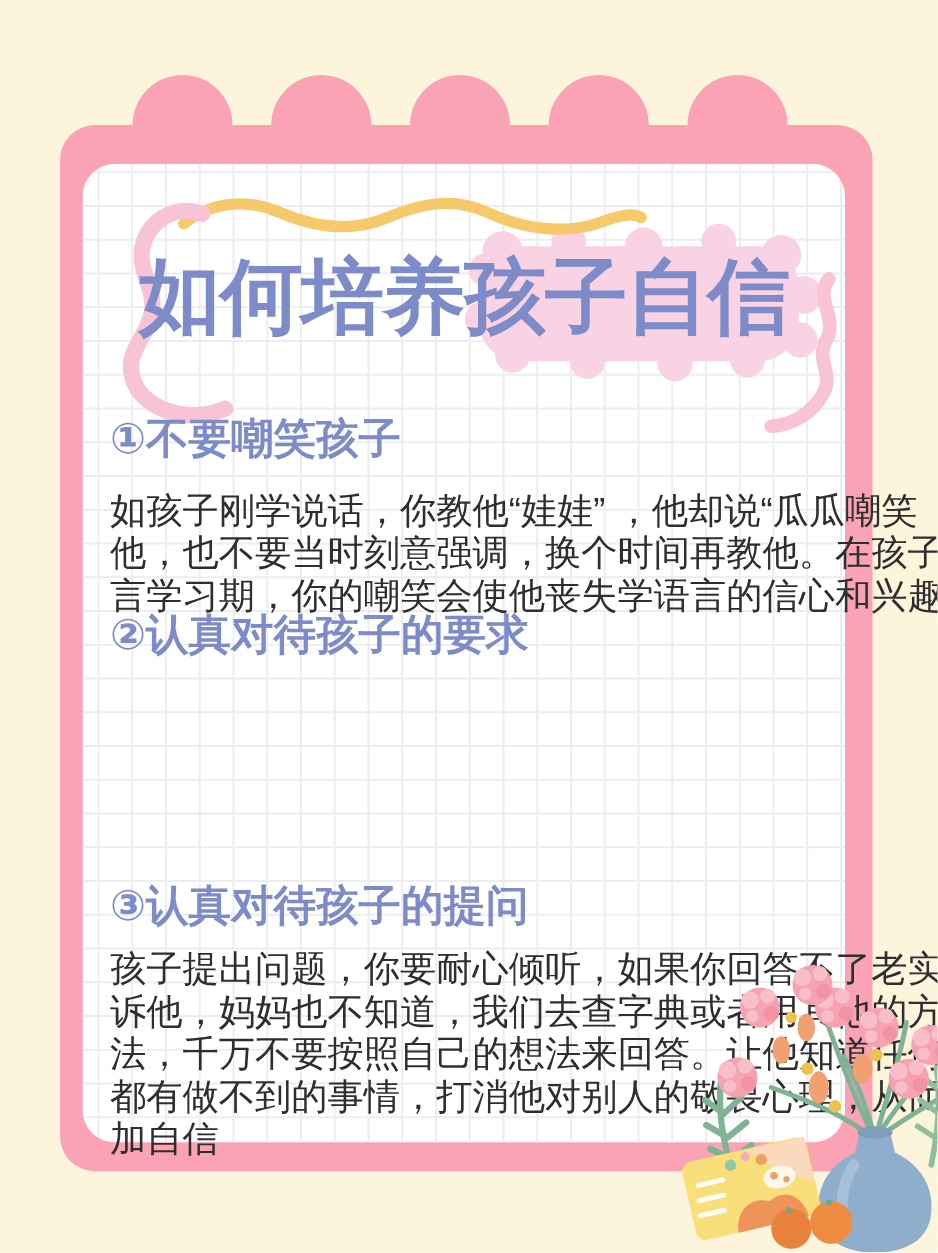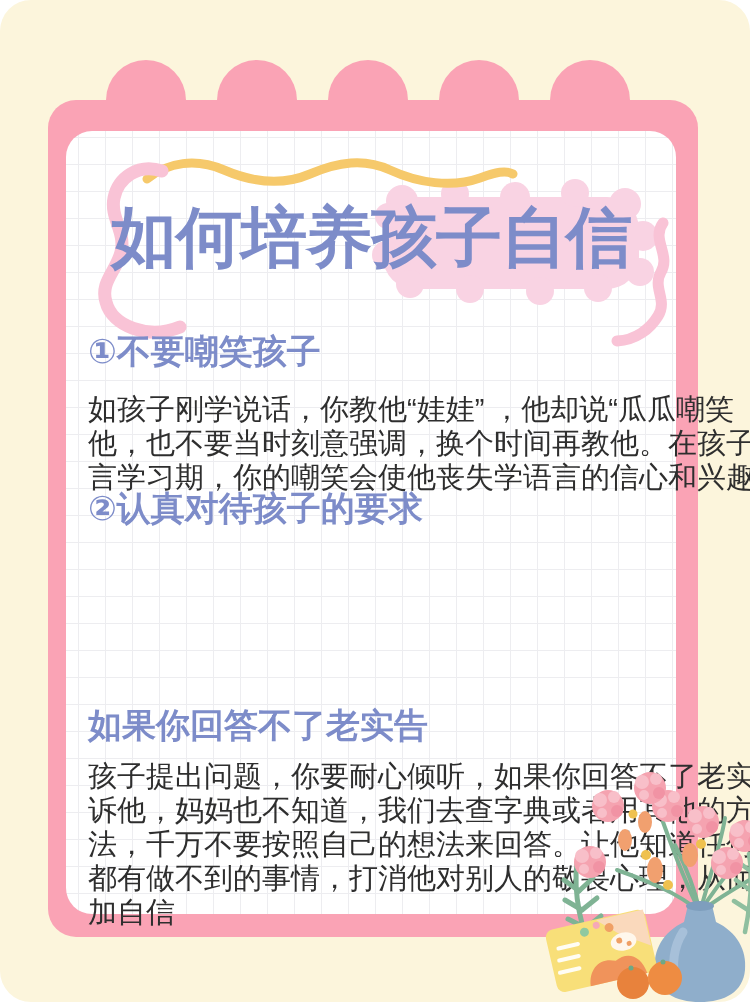--- a/index.html
+++ b/index.html
@@ -1,20 +1,19 @@
 <!DOCTYPE html>
 <html><head>
 <meta charset="utf-8">
 <style>
   html,body{margin:0;padding:0;}
   .canvas{
     position:relative;width:750px;height:1002px;overflow:hidden;
     background:#FCF5DC;
     font-family:"Liberation Sans","DejaVu Sans",sans-serif;
-    border-radius:31px;
   }
   .bump{position:absolute;top:60px;width:80px;height:62px;background:#FAA3B5;border-radius:40px 40px 0 0;}
   .bump1{left:106px}.bump2{left:217px}.bump3{left:328px}.bump4{left:439px}.bump5{left:550px}
   .card-pink{position:absolute;left:48px;top:100px;width:650px;height:837px;background:#FAA3B5;border-radius:28px;}
   .card-white{
     position:absolute;left:66px;top:131px;width:610px;height:783px;background:#FFFFFF;border-radius:26px;
     background-image:linear-gradient(#EDEDF0 1.5px,transparent 1.5px),linear-gradient(90deg,#EDEDF0 1.5px,transparent 1.5px);
     background-size:27px 27px;background-position:12px 6px;
   }
   .decor-svg{position:absolute;left:0;top:0;pointer-events:none;}
@@ -70,21 +69,21 @@
 
   <div class="title">如何培养孩子自信</div>
 
   <div class="heading h1">①不要嘲笑孩子</div>
   <div class="para p1">如孩子刚学说话，你教他“娃娃” ，他却说“瓜瓜嘲笑
 他，也不要当时刻意强调，换个时间再教他。在孩子语
 言学习期，你的嘲笑会使他丧失学语言的信心和兴趣。</div>
 
   <div class="heading h2">②认真对待孩子的要求</div>
 
-  <div class="heading h3">如果你回答不了老实告</div>
+  <div class="heading h3">③认真对待孩子的提问</div>
   <div class="para p3">孩子提出问题，你要耐心倾听，如果你回答不了老实告
 诉他，妈妈也不知道，我们去查字典或者用其他的方
 法，千万不要按照自己的想法来回答。让他知道任何人
 都有做不到的事情，打消他对别人的敬畏心理，从而增
 加自信</div>
 
   <svg class="illustration" width="225" height="232" viewBox="0 0 225 232">
     <defs>
       <g id="carnation">
         <circle r="16" fill="#F5A3B0"></circle>

